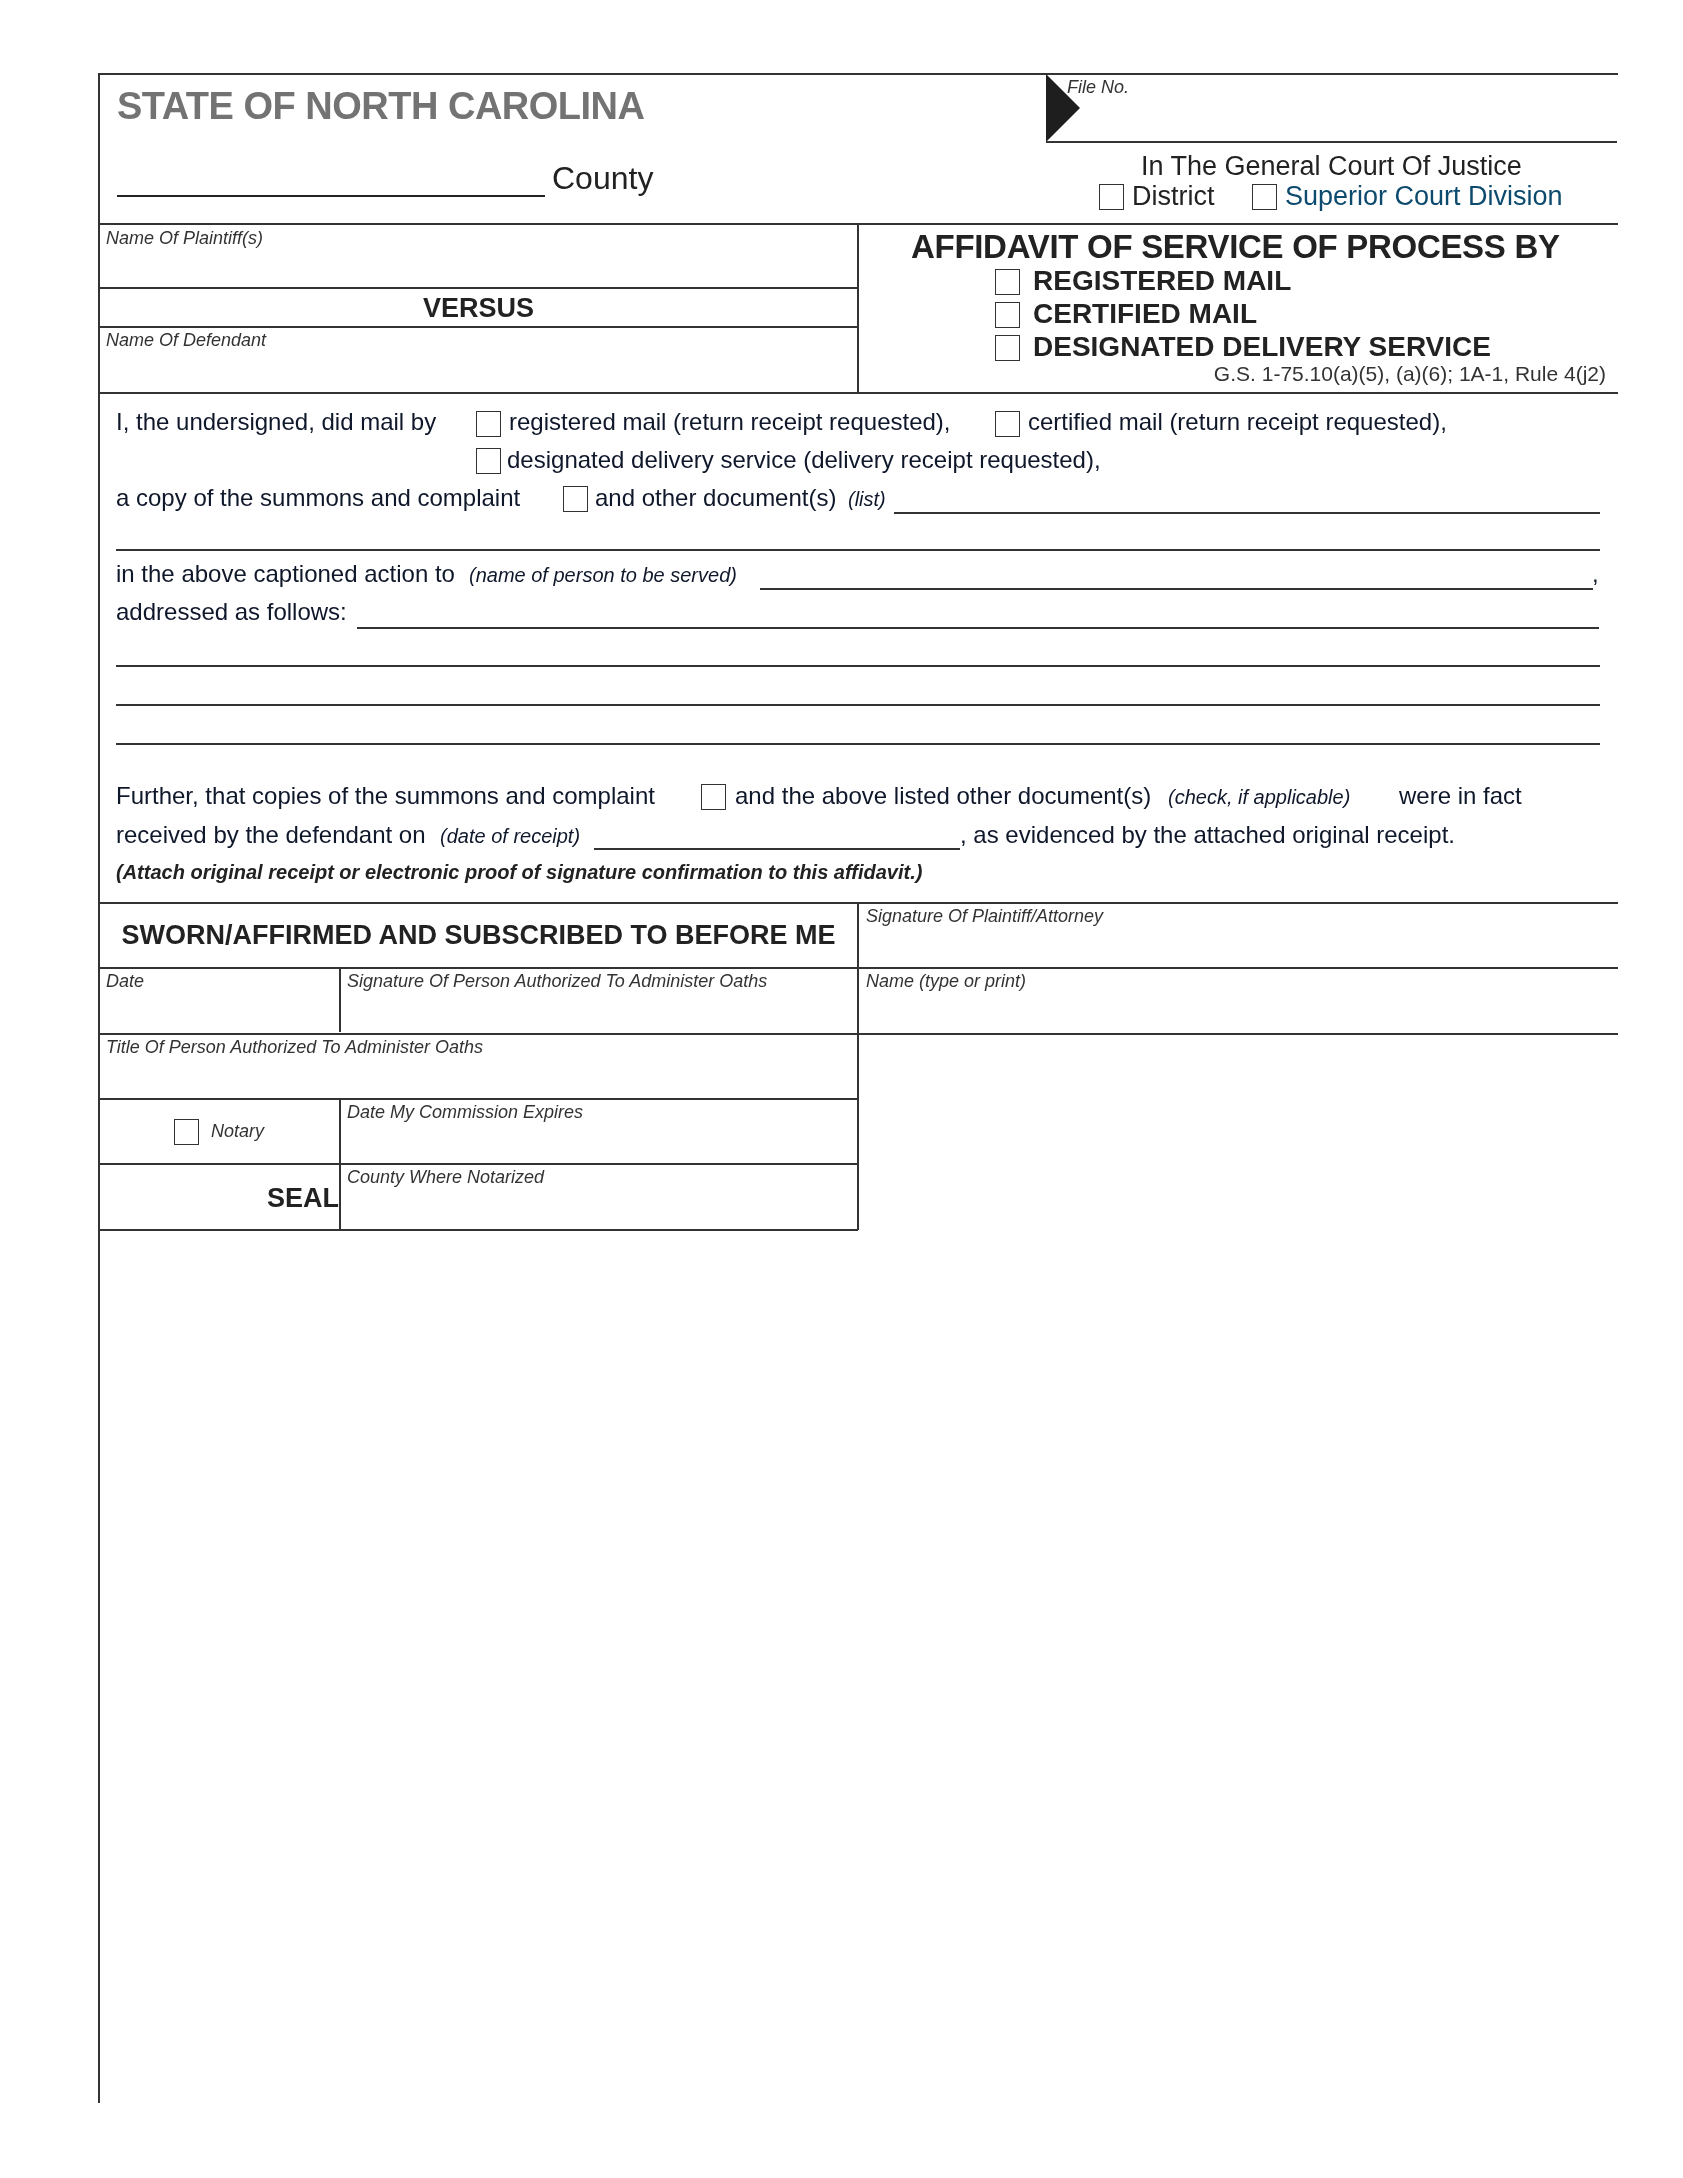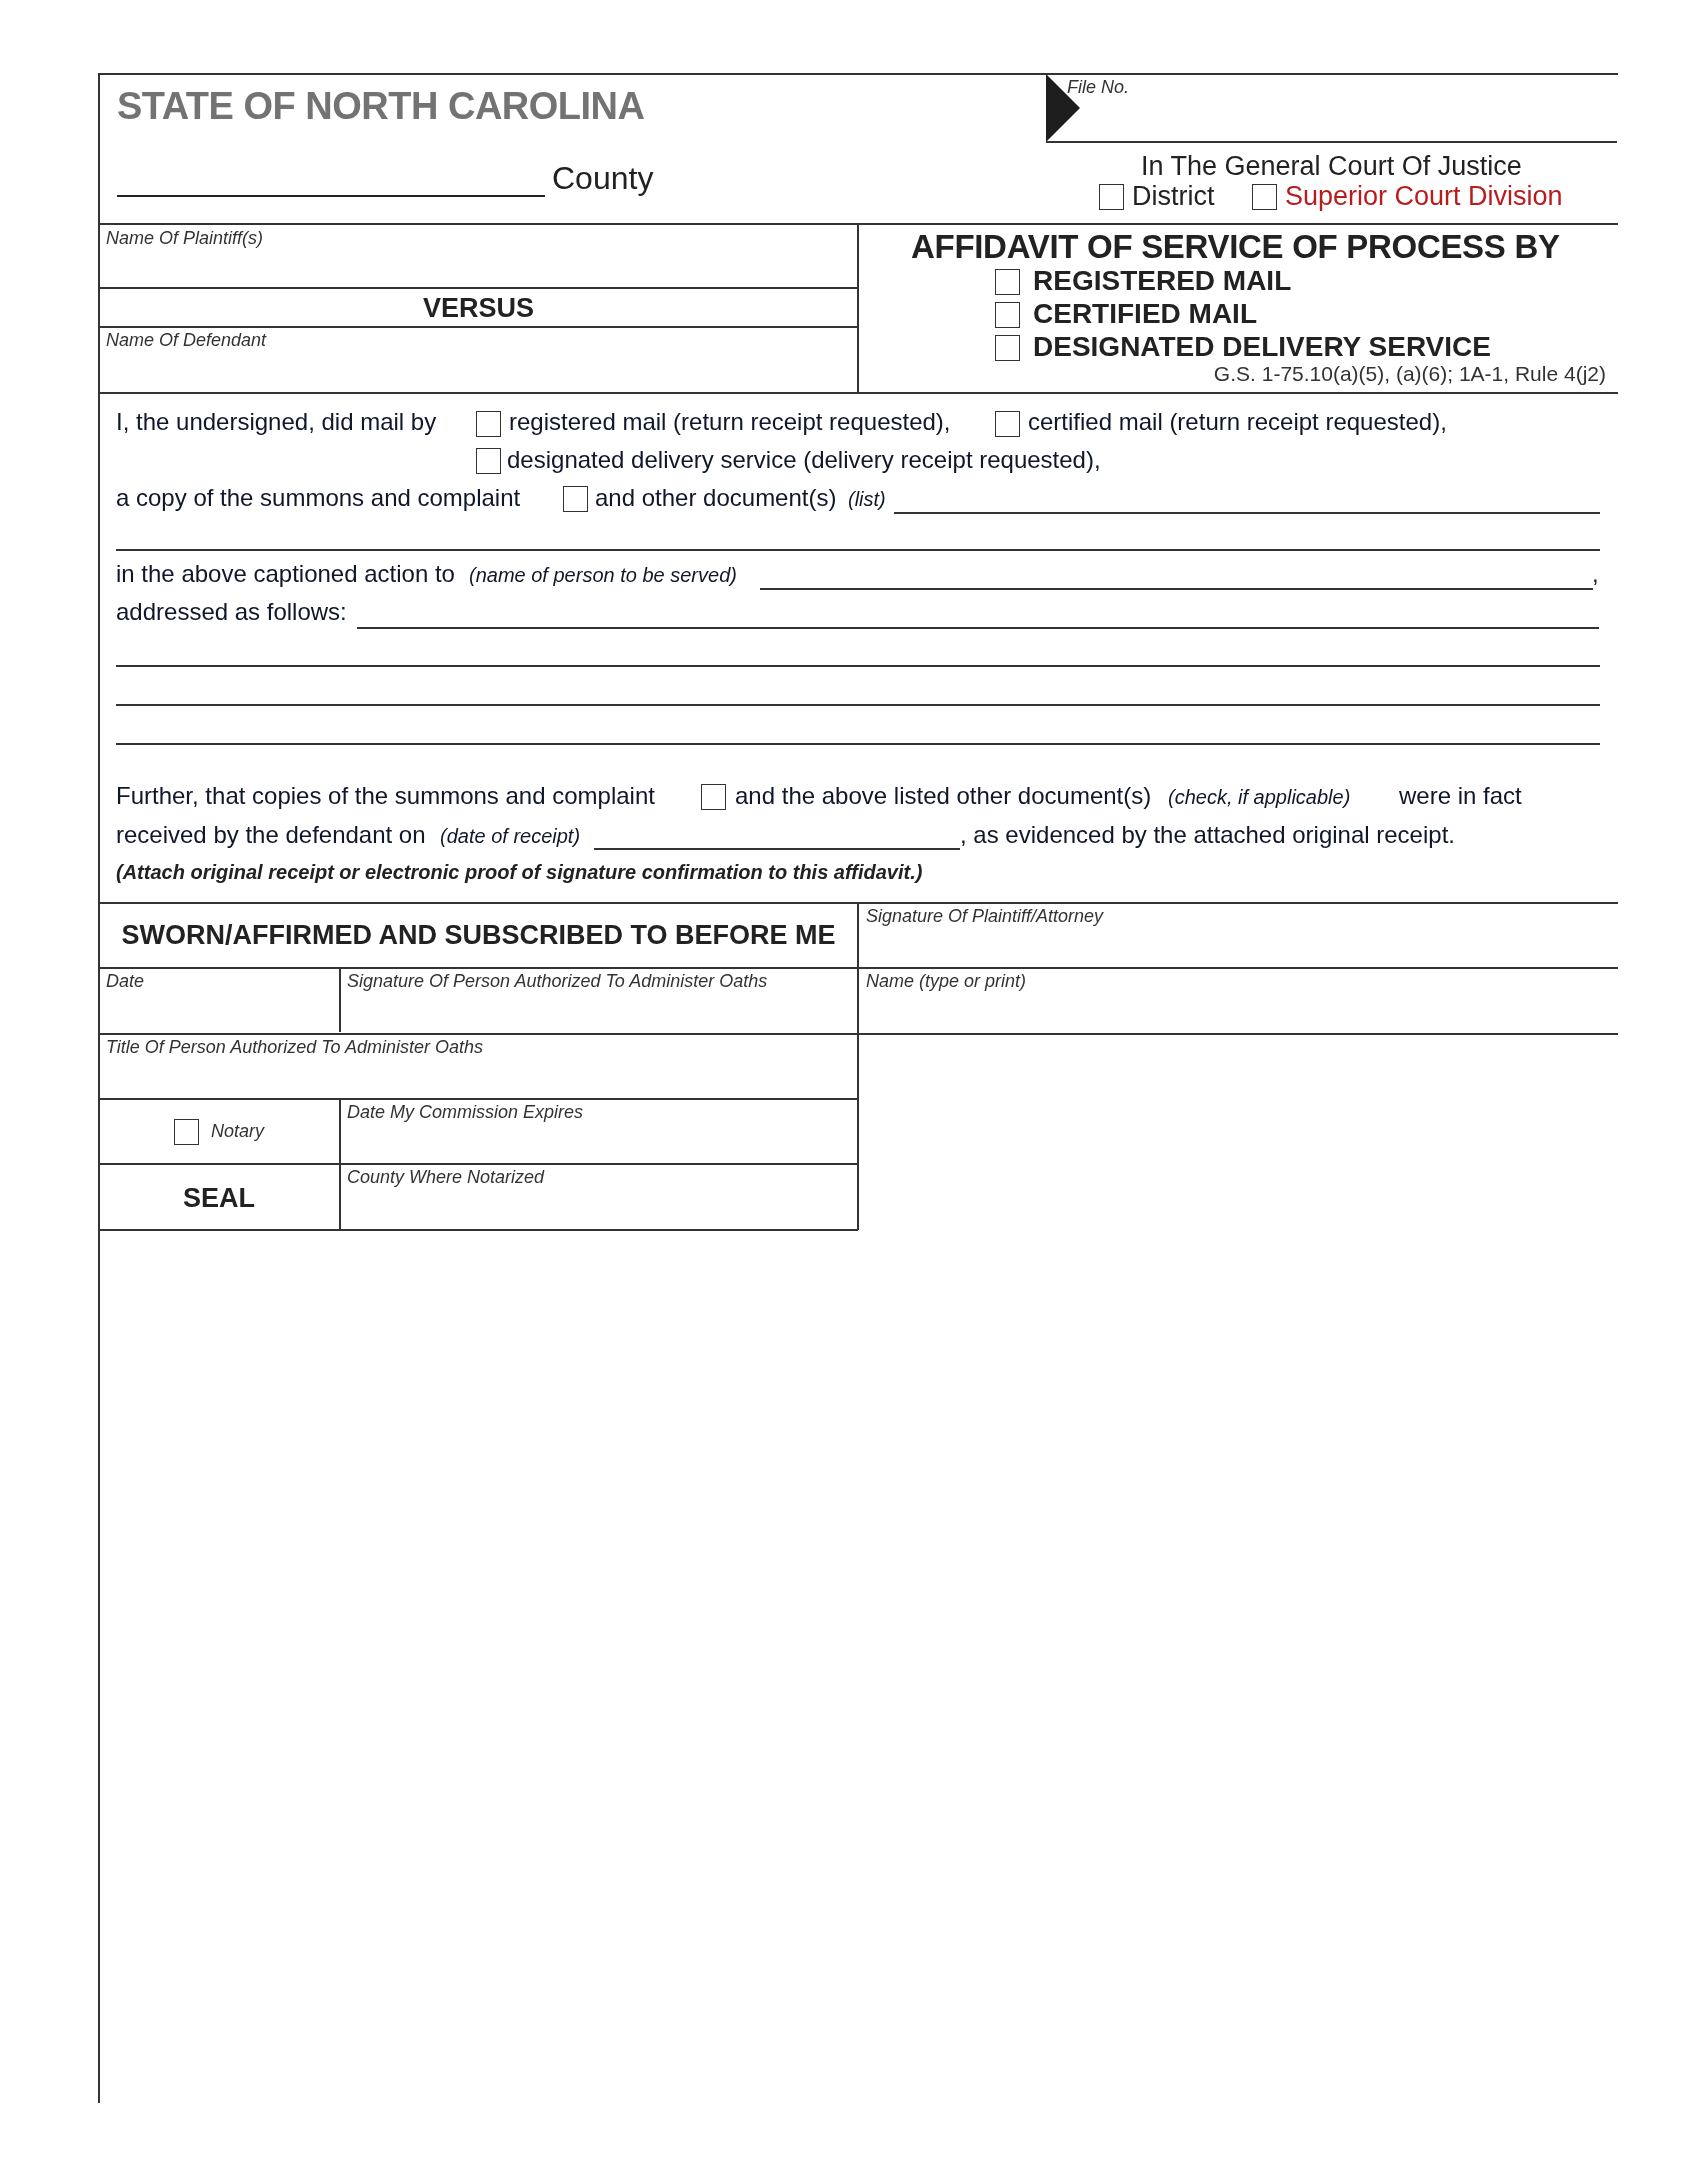--- a/index.html
+++ b/index.html
@@ -31,21 +31,21 @@
 
   <div class="abs" style="left:1046px; top:74px; width:0; height:0; border-top:34px solid transparent; border-bottom:34px solid transparent; border-left:34px solid #1e1e1e;"></div>
   <div class="hline" style="left:1046px; top:141px; width:571px;"></div>
   <div class="lbl" style="left:1067px; top:77px;text-align:right;">File No.</div>
   <input class="field" style="left: 1089px; top: 99px; width: 515px; height: 38px; font-size: 22px;">
 
   <div class="abs" style="left:1141px; top:151px; font-size:27px; color:#222;">In The General Court Of Justice</div>
   <div class="cb" style="left:1099px; top:184px;"></div>
   <div class="abs" style="left:1132px; top:181px; font-size:27px; color:#222;">District</div>
   <div class="cb" style="left:1252px; top:184px;"></div>
-  <div class="abs" style="left:1285px; top:181px; font-size:27px; color:#b91c1c;">Superior Court Division</div>
+  <div class="abs" style="left:1285px; top:181px; font-size:27px; color:#0c4a6e;">Superior Court Division</div>
 
   <div class="hline" style="left:99px; top:223px; width:1519px;"></div>
 
   <div class="vline" style="left:857px; top:223px; height:171px;"></div>
   <div class="lbl" style="left:106px; top:228px;">Name Of Plaintiff(s)</div>
   <input class="field" style="left: 106px; top: 249px; width: 743px; height: 36px; font-size: 22px;">
   <div class="hline" style="left:99px; top:287px; width:759px;"></div>
   <div class="abs bold" style="left:99px; top:293px; width:759px; text-align:center; font-size:27px; color:#222;">VERSUS</div>
   <div class="hline" style="left:99px; top:326px; width:759px;"></div>
   <div class="lbl" style="left:106px; top:330px;">Name Of Defendant</div>
@@ -129,19 +129,19 @@
   <input class="field" style="left: 106px; top: 1060px; width: 743px; height: 34px; font-size: 22px;">
 
   <div class="hline" style="left:99px; top:1098px; width:759px;"></div>
   <div class="vline" style="left:339px; top:1098px; height:132px;"></div>
   <div class="cb" style="left:174px; top:1119px;"></div>
   <div class="lbl" style="left:211px; top:1121px;">Notary</div>
   <div class="lbl" style="left:347px; top:1102px;">Date My Commission Expires</div>
   <input class="field" style="left: 347px; top: 1126px; width: 505px; height: 34px; font-size: 22px;">
 
   <div class="hline" style="left:99px; top:1163px; width:759px;"></div>
-  <div class="abs bold" style="left:99px; top:1183px; width:240px; text-align:center; font-size:27px; color:#222;">SEAL</div>
+  <div class="abs bold" style="left:99px; top:1183px; width:240px; text-align:right; font-size:27px; color:#222;">SEAL</div>
   <div class="lbl" style="left:347px; top:1167px;">County Where Notarized</div>
   <input class="field" style="left: 347px; top: 1191px; width: 505px; height: 34px; font-size: 22px;">
 
   <div class="hline" style="left:99px; top:1229px; width:759px;"></div>
 </div>
 
 
 </body></html>

